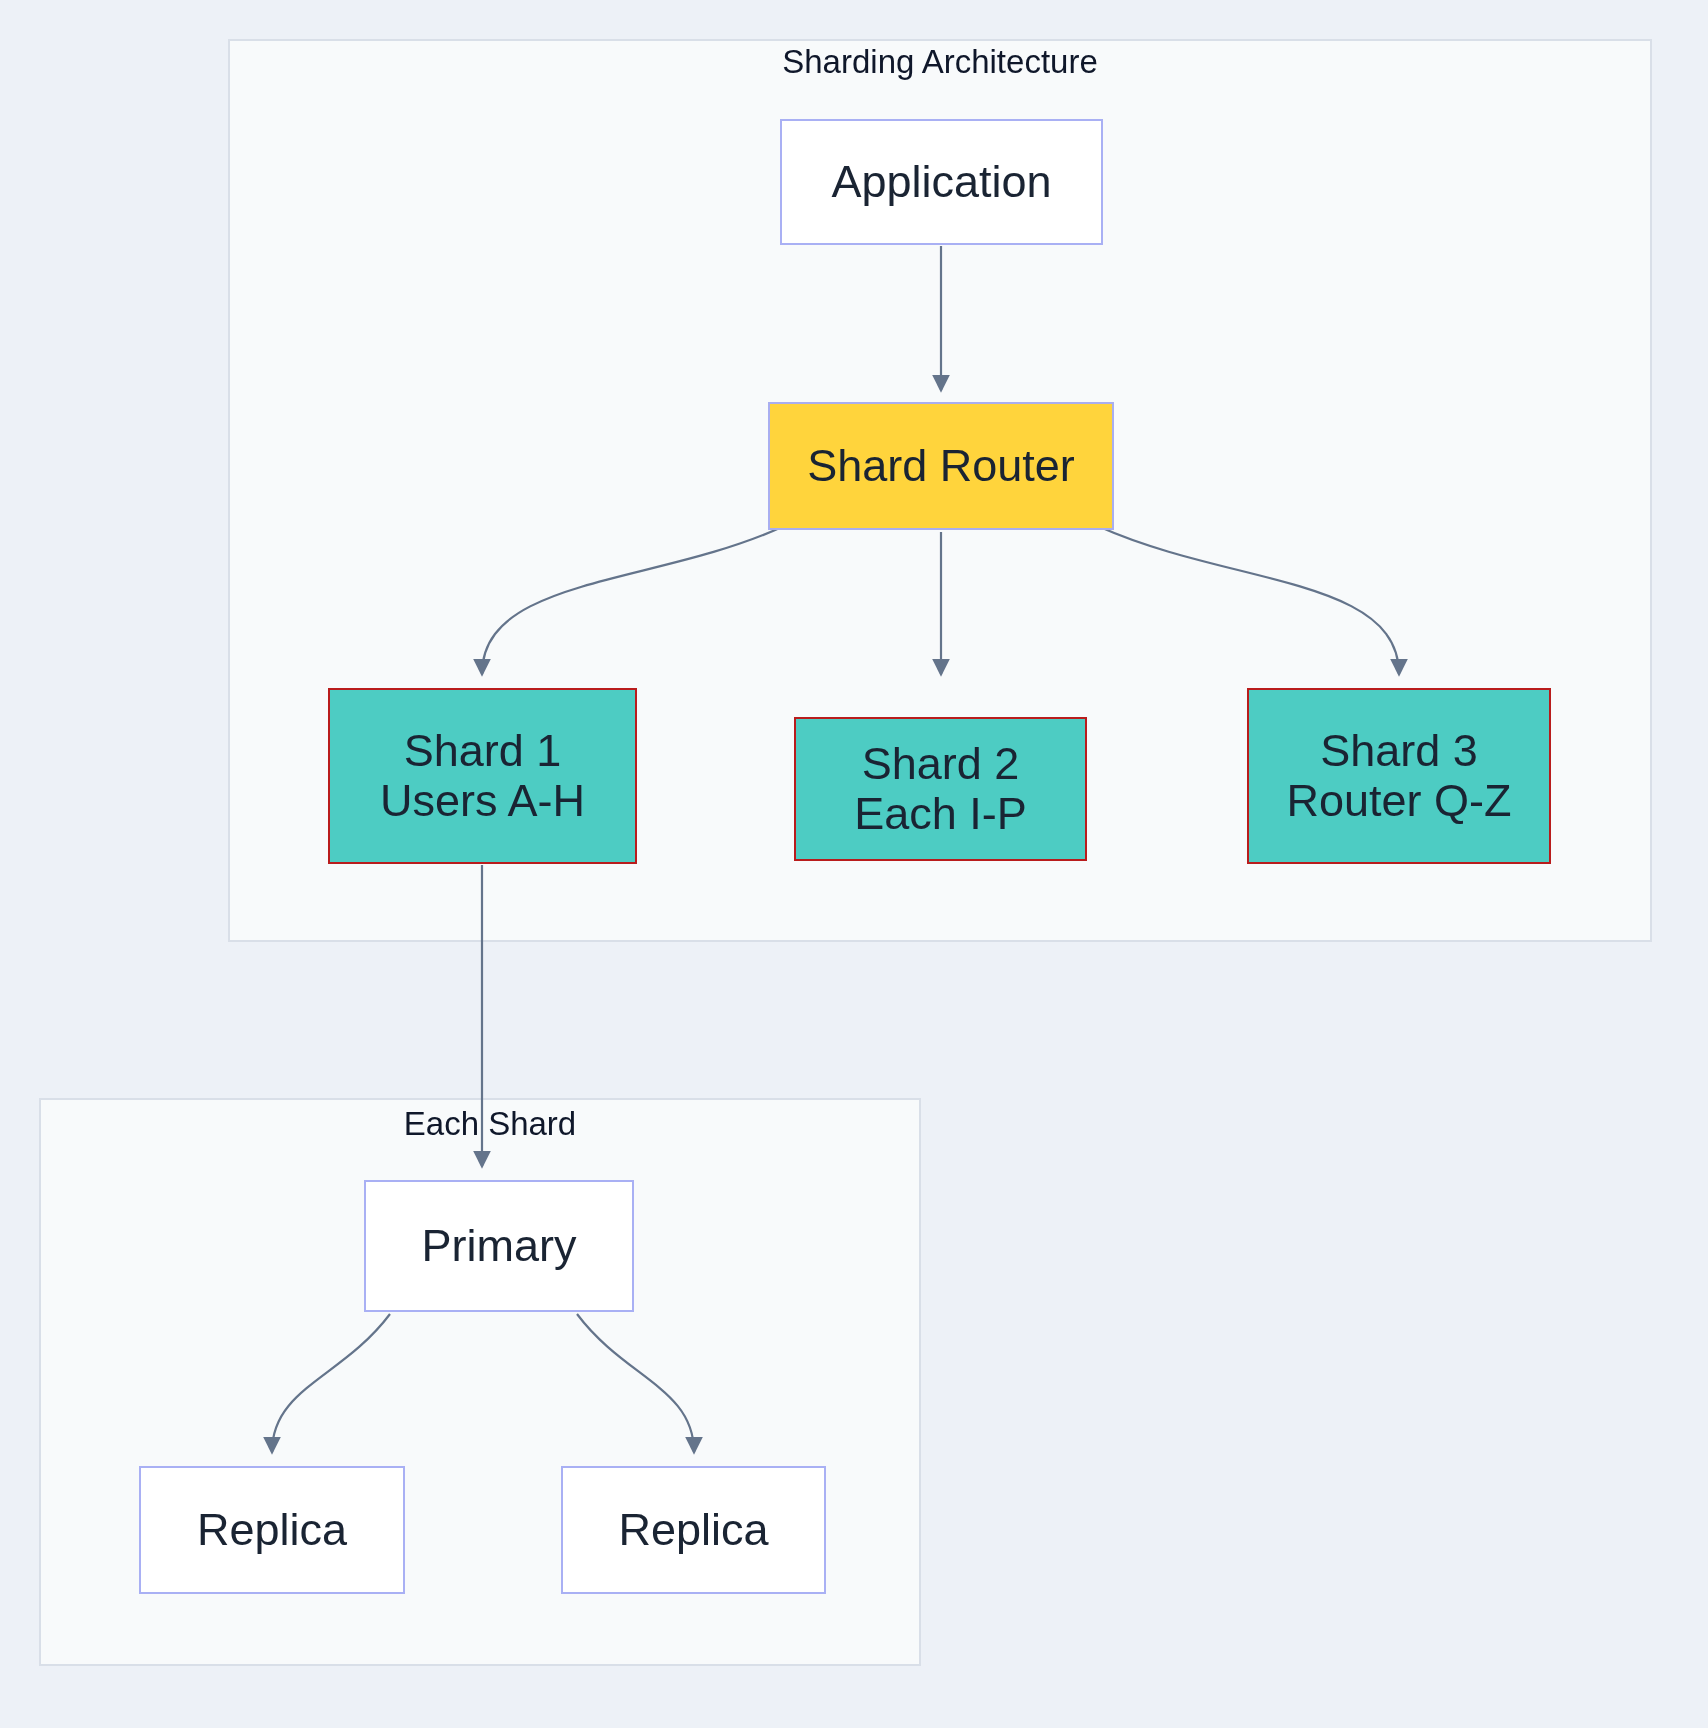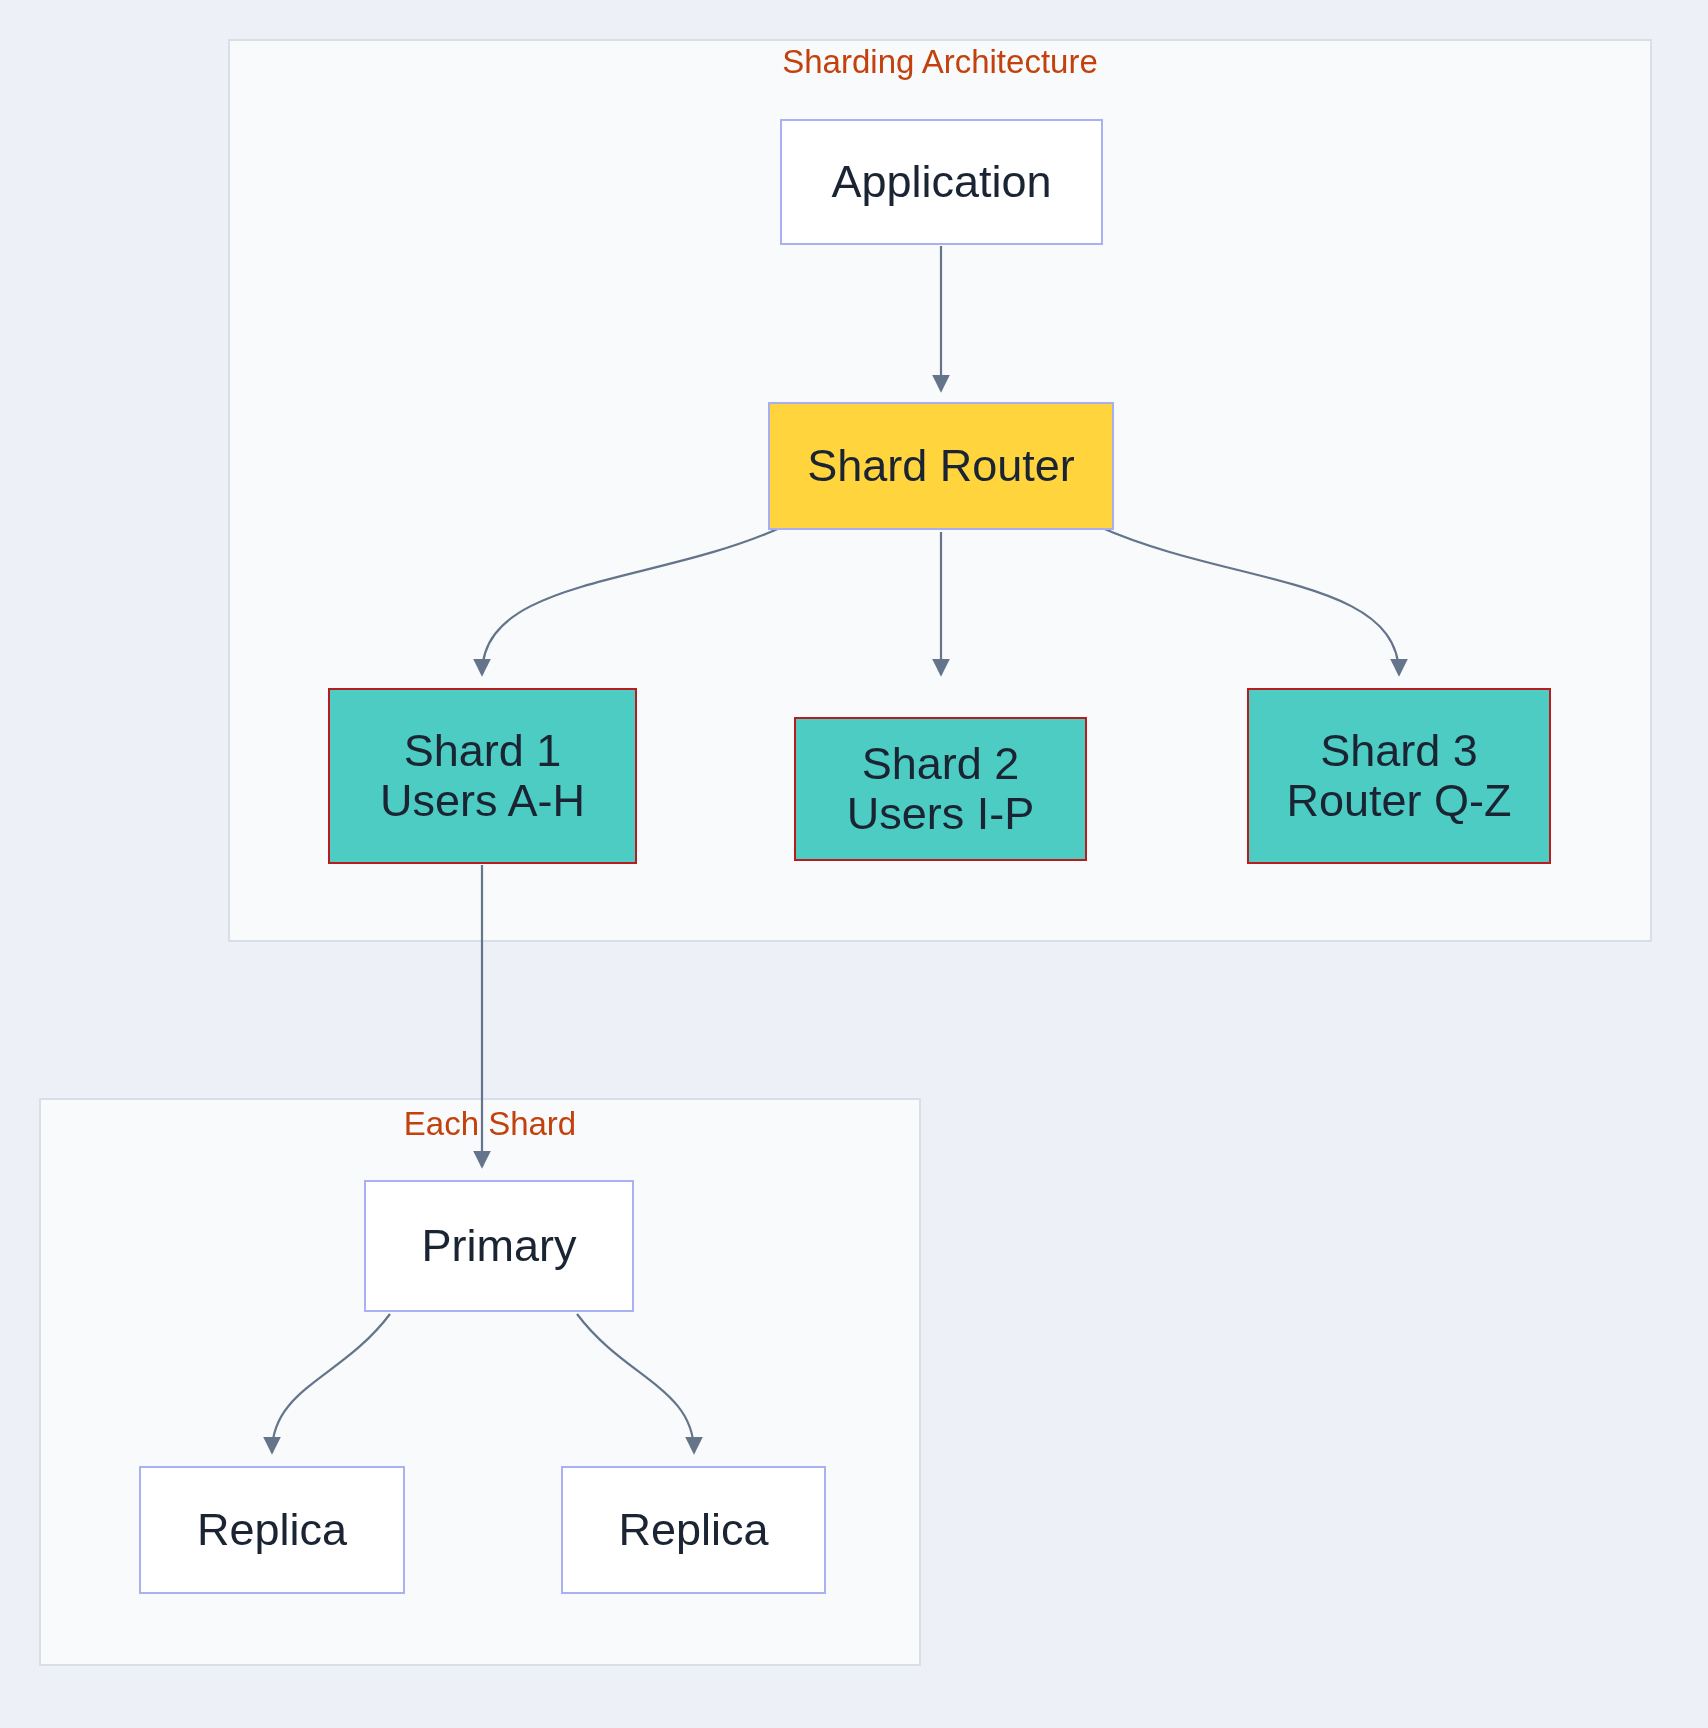--- a/index.html
+++ b/index.html
@@ -20,21 +20,21 @@
     position: absolute;
     background: #f8fafb;
     border: 2px solid #d9dfe8;
     box-sizing: border-box;
   }
   .cluster-title {
     position: absolute;
     text-align: center;
     font-size: 33px;
     line-height: 40px;
-    color: #c2410c;
+    color: #0f172a;
     white-space: nowrap;
   }
   .edges {
     position: absolute;
     left: 0;
     top: 0;
     width: 1708px;
     height: 1728px;
   }
   .edges path.edge {
@@ -101,21 +101,21 @@
     <span>Shard Router</span>
   </div>
 
   <div class="node shard" style="left:328px; top:688px; width:309px; height:176px;">
     <span>Shard 1</span>
     <span>Users A-H</span>
   </div>
 
   <div class="node shard" style="left:794px; top:717px; width:293px; height:144px;">
     <span>Shard 2</span>
-    <span>Users I-P</span>
+    <span>Each I-P</span>
   </div>
 
   <div class="node shard" style="left:1247px; top:688px; width:304px; height:176px;">
     <span>Shard 3</span>
     <span>Router Q-Z</span>
   </div>
 
   <div class="node plain" style="left:364px; top:1180px; width:270px; height:132px;">
     <span>Primary</span>
   </div>

